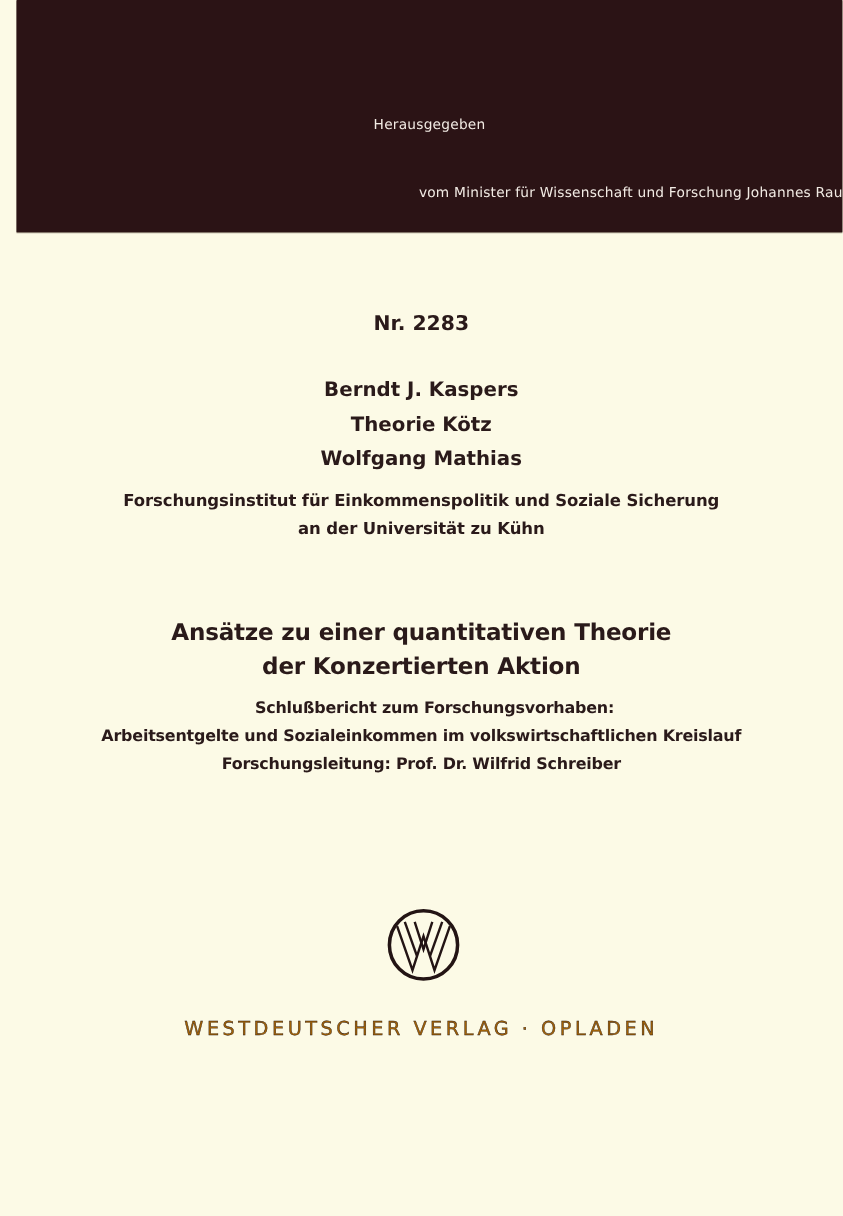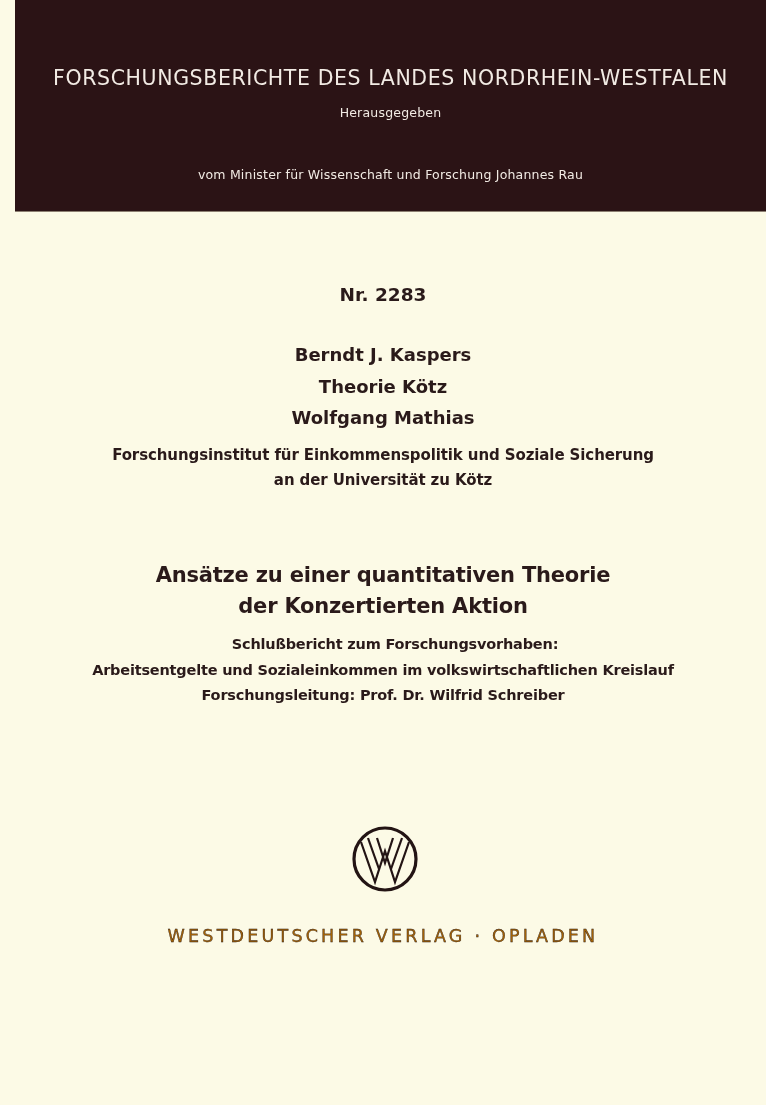--- a/index.html
+++ b/index.html
@@ -38,21 +38,21 @@
       letter-spacing: 0.6px;
       font-family: "DejaVu Sans", sans-serif;
       font-weight: normal;
     }
     .band-small {
       font-size: 12.5px;
       letter-spacing: 0.2px;
     }
     .hg { top: 105px; }
     .auftrag { top: 136px; }
-    .minister { top: 167px; }
+    .minister { top: 167px; text-align: right; }
 
     .center-line {
       position: absolute;
       left: 0;
       width: 766px;
       text-align: center;
       white-space: nowrap;
       color: #2a1a1a;
     }
     .nr {
@@ -104,33 +104,32 @@
       font-weight: normal;
       font-family: "DejaVu Sans", sans-serif;
       color: #a16207;
       -webkit-text-stroke: 0.35px #231414;
     }
   </style>
 </head>
 <body>
 
 <div class="band">
-  <div class="band-line series-title">FORSCHUNGSBERICHTE DES LANDES NORDRHEIN-WESTFALEN</div>
   <div class="band-line band-small hg">Herausgegeben</div>
   <div class="band-line band-small minister">vom Minister für Wissenschaft und Forschung Johannes Rau</div>
 </div>
 
 <div class="center-line nr">Nr. 2283</div>
 
 <div class="center-line author a1">Berndt J. Kaspers</div>
 <div class="center-line author a2">Theorie Kötz</div>
 <div class="center-line author a3">Wolfgang Mathias</div>
 
 <div class="center-line inst i1">Forschungsinstitut für Einkommenspolitik und Soziale Sicherung</div>
-<div class="center-line inst i2">an der Universität zu Kötz</div>
+<div class="center-line inst i2">an der Universität zu Kühn</div>
 
 <div class="center-line title t1">Ansätze zu einer quantitativen Theorie</div>
 <div class="center-line title t2">der Konzertierten Aktion</div>
 
 <div class="center-line sub s1">Schlußbericht zum Forschungsvorhaben:</div>
 <div class="center-line sub s2">Arbeitsentgelte und Sozialeinkommen im volkswirtschaftlichen Kreislauf</div>
 <div class="center-line sub s3">Forschungsleitung: Prof. Dr. Wilfrid Schreiber</div>
 
 <div class="logo">
   <svg width="68" height="68" viewBox="0 0 68 68" xmlns="http://www.w3.org/2000/svg">

